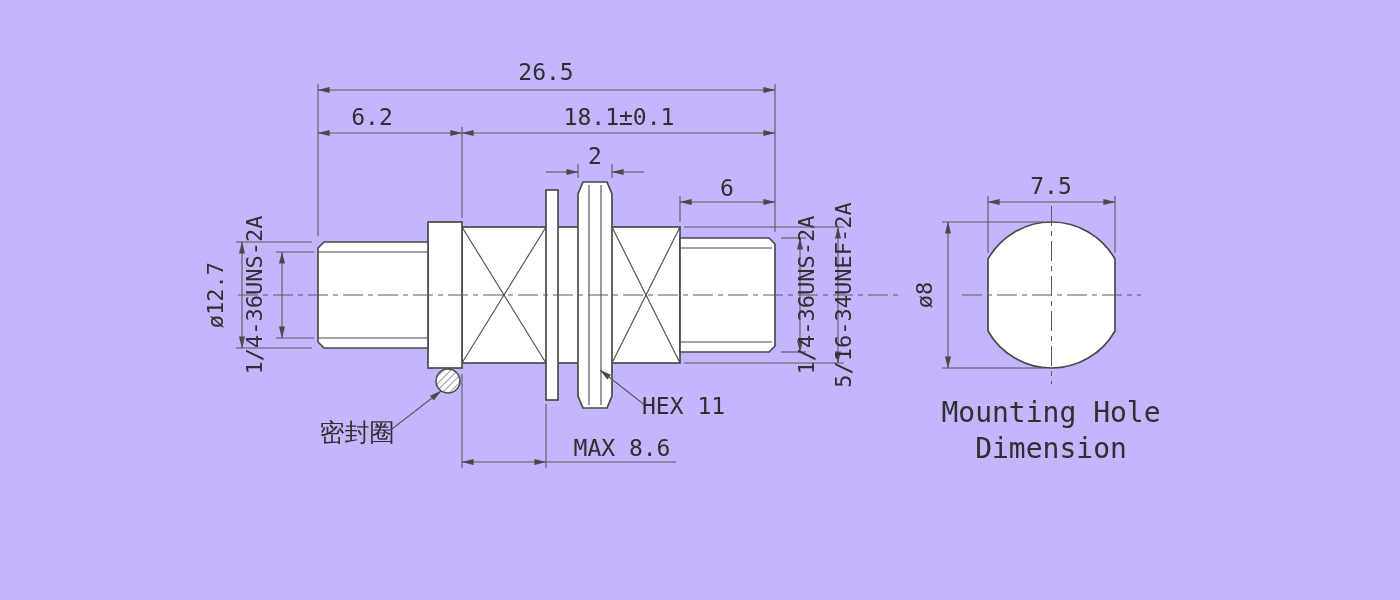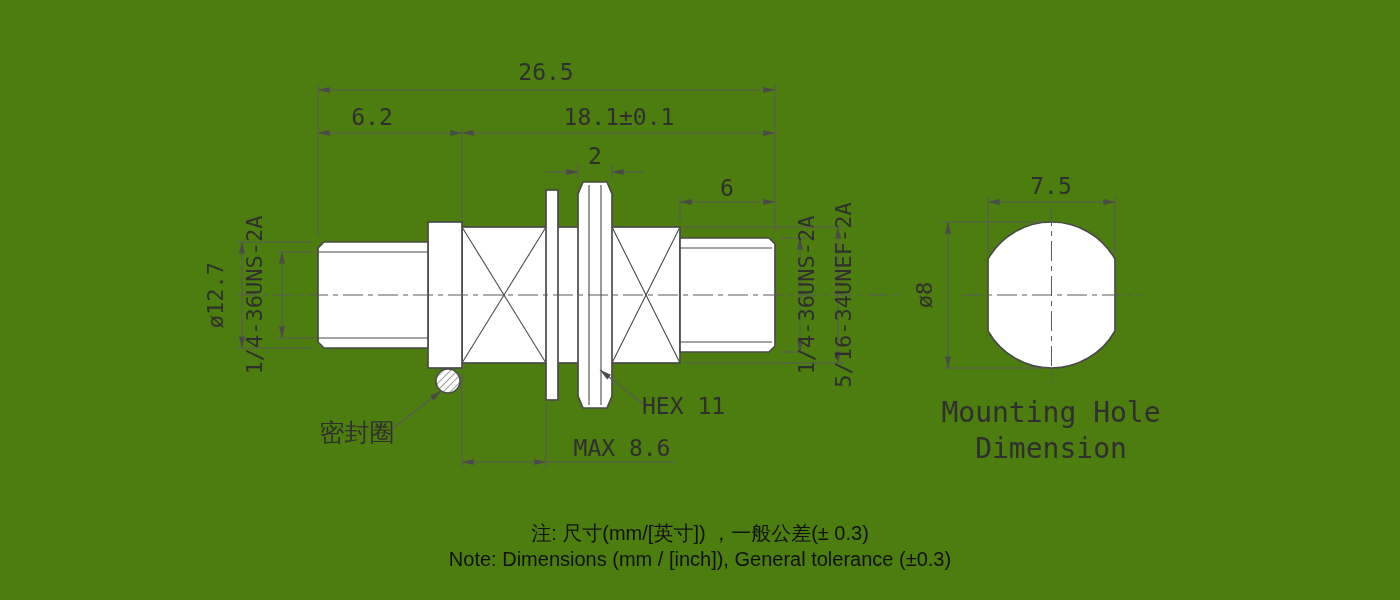--- a/index.html
+++ b/index.html
@@ -1,16 +1,16 @@
 <!DOCTYPE html>
 <html><head>
 <meta charset="utf-8">
 <style>
   html,body{margin:0;padding:0;background:#ffffff;}
-  .canvas{position:relative;width:1400px;height:600px;background:#4d7c0f;overflow:hidden;
+  .canvas{position:relative;width:1400px;height:600px;background:#c4b5fd;overflow:hidden;
           font-family:"Liberation Sans",sans-serif;}
   svg text{font-family:"DejaVu Sans Mono",monospace;fill:#2f2f2f;}
   .dt{font-size:23px;text-anchor:middle;}
   .tt{font-size:22px;text-anchor:middle;}
   .lt{font-size:23px;}
   .cjk{font-family:"DejaVu Sans",sans-serif;font-size:25px;text-anchor:middle;}
   .mh{font-size:28px;text-anchor:middle;}
   .part{fill:#ffffff;stroke:#4a4a4a;stroke-width:1.7;}
   .thin{stroke:#4a4a4a;stroke-width:1.1;fill:none;}
   .dim{stroke:#5a5a5a;stroke-width:1.1;fill:none;}
@@ -163,18 +163,14 @@
       <line class="dim" x1="948" y1="222" x2="948" y2="368" marker-start="url(#arr)" marker-end="url(#arr)"></line>
       <text class="tt" x="932" y="295" transform="rotate(-90 932 295)">ø8</text>
     </g>
 
     <text class="mh" x="1051" y="422">Mounting Hole</text>
     <text class="mh" x="1051" y="458">Dimension</text>
   </g>
 </svg>
 
 
-<div class="notes">
-  <div>注: 尺寸(mm/[英寸]) ，一般公差(± 0.3)</div>
-  <div>Note: Dimensions (mm / [inch]), General tolerance (±0.3)</div>
-</div>
 
 </div>
 
 </body></html>

